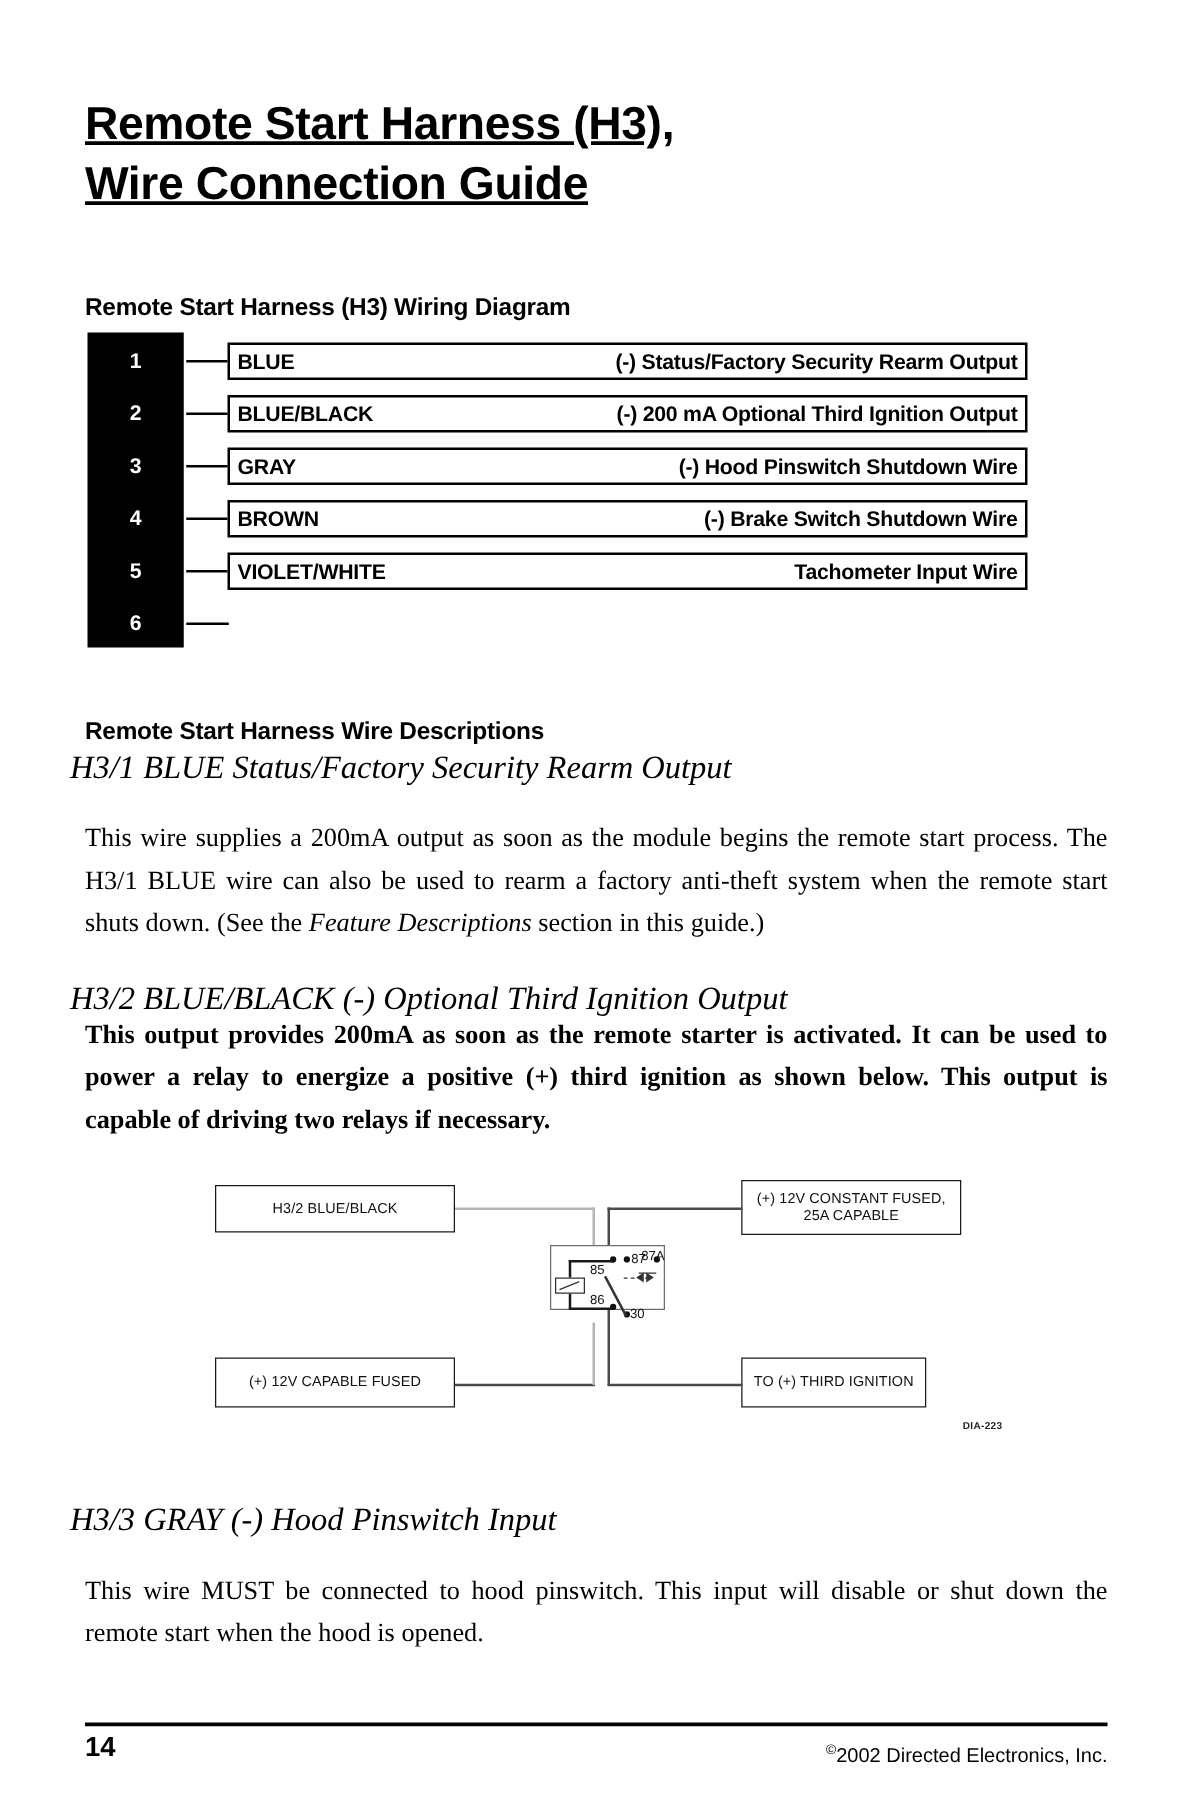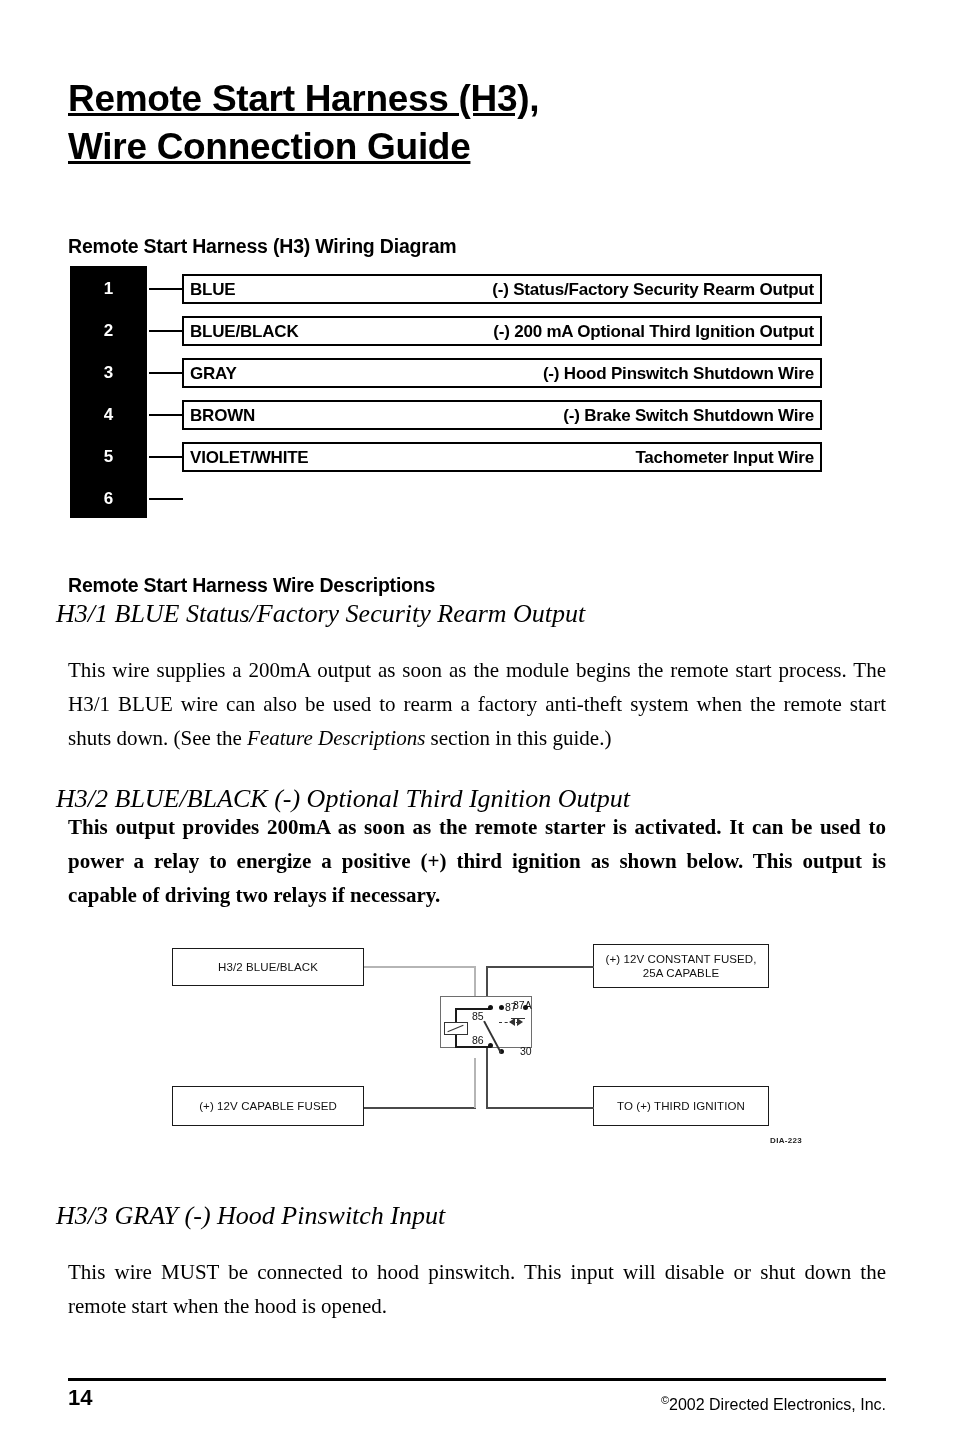--- a/index.html
+++ b/index.html
@@ -161,21 +161,21 @@
     letter-spacing: 0.1px;
     color: #111111;
     display: flex;
     align-items: center;
     justify-content: center;
     text-align: center;
   }
   #dbox-h32      { left: 4px;   top: 8px;   width: 192px; height: 38px; }
   #dbox-12v-25a  { left: 425px; top: 4px;   width: 176px; height: 44px; }
   #dbox-12v      { left: 4px;   top: 146px; width: 192px; height: 40px; }
-  #dbox-third    { left: 425px; top: 146px; width: 176px; height: 40px; }
+  #dbox-third    { left: 425px; top: 146px; width: 148px; height: 40px; }
 
   .wire-h {
     position: absolute;
     height: 1.5px;
   }
   .wire-v {
     position: absolute;
     width: 1.5px;
   }
   .gray  { background: #b5b5b5; }
@@ -383,21 +383,21 @@
                     border-top:4px solid transparent;
                     border-bottom:4px solid transparent;"></div>
 
         <div style="position:absolute; left:59px; top:20px; width:1.5px; height:36px;
                     background:#333333;
                     transform: rotate(-28deg); transform-origin: bottom center;"></div>
 
         <div class="pin-label" style="left:31px; top:14px;">85</div>
         <div class="pin-label" style="left:31px; top:38px;">86</div>
         <div class="pin-label" style="left:64px; top:5px;">87</div>
-        <div class="pin-label" style="left:79px; top:49px;">30</div>
+        <div class="pin-label" style="left:63px; top:49px;">30</div>
       </div>
     </div>
 
     <div class="pin-label" style="left:345px; top:60px;">87A</div>
 
     <div class="dia-code">DIA-223</div>
   </div>
 
   <div class="sub-head" id="sub-h33">H3/3 GRAY (-) Hood Pinswitch Input</div>
   <p class="para" id="para-h33">This wire MUST be connected to hood pinswitch. This input will disable or shut down the remote start when the hood is opened.</p>

